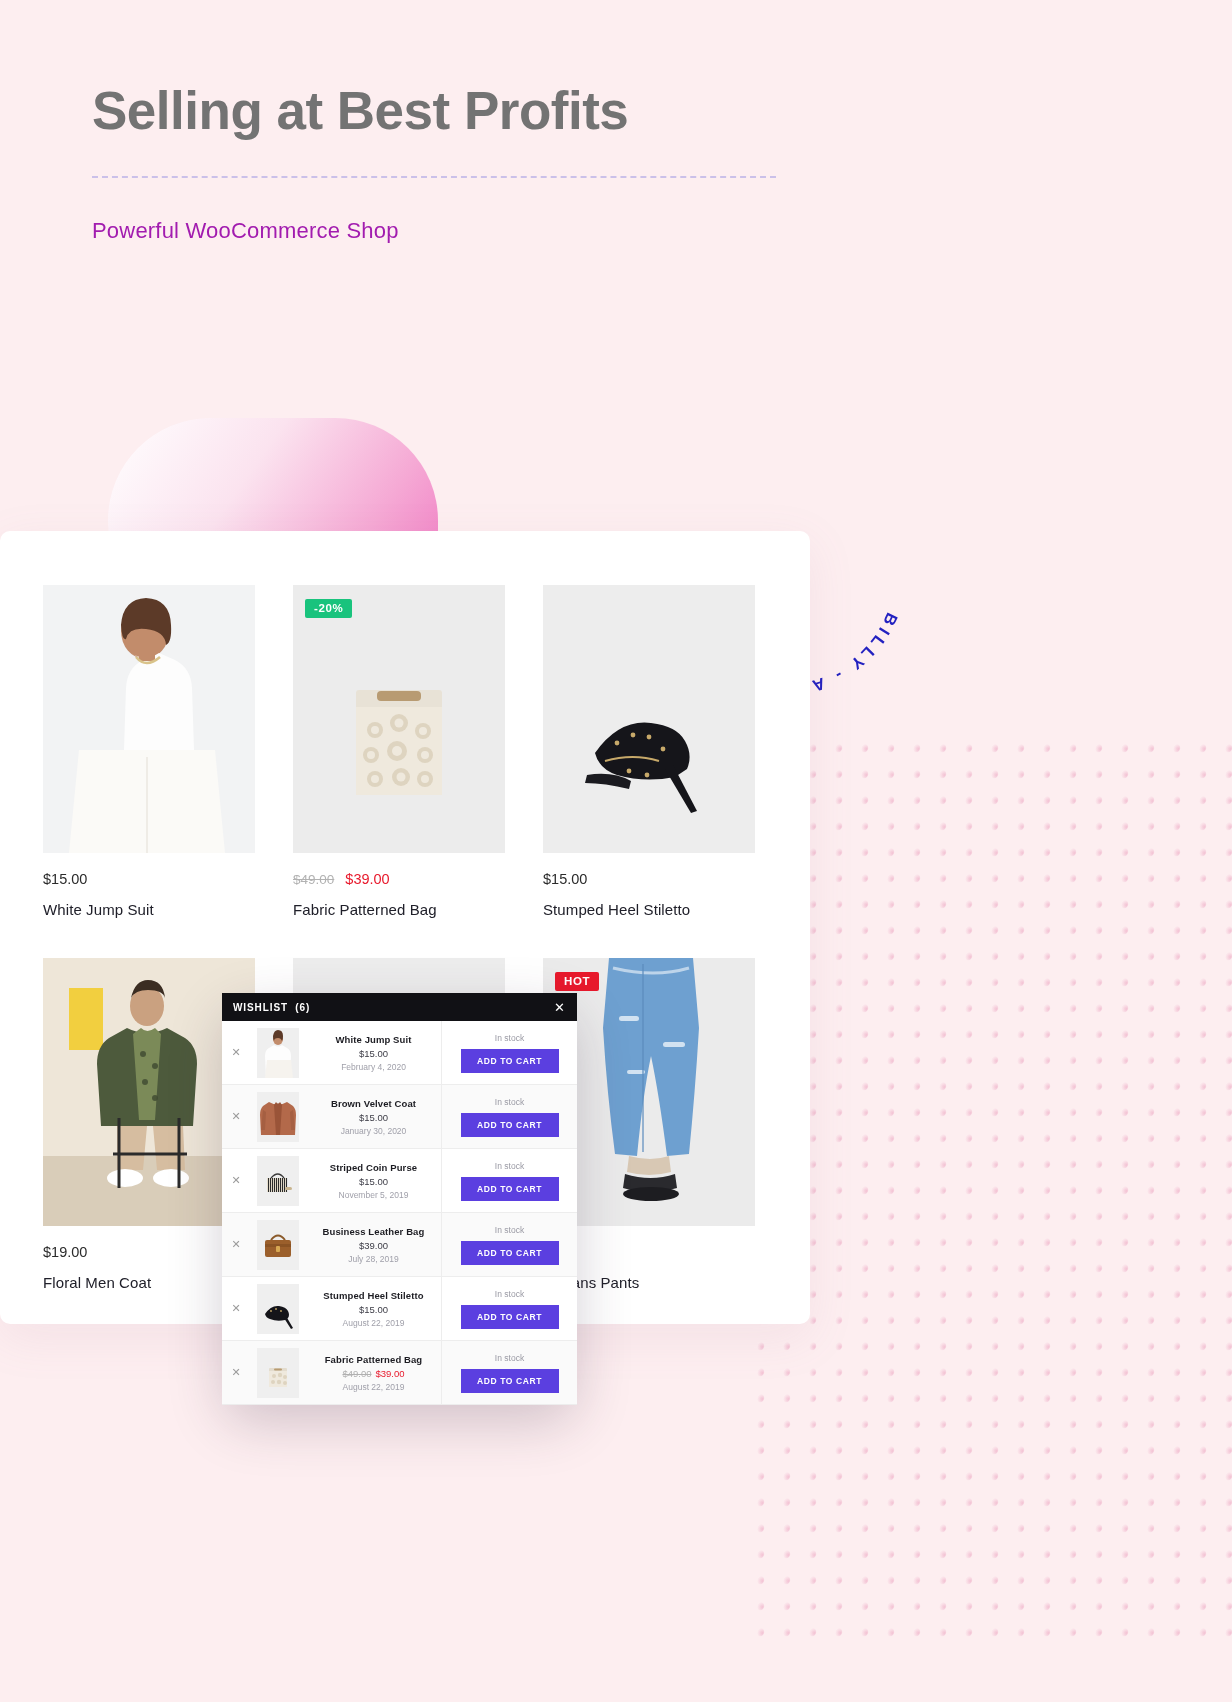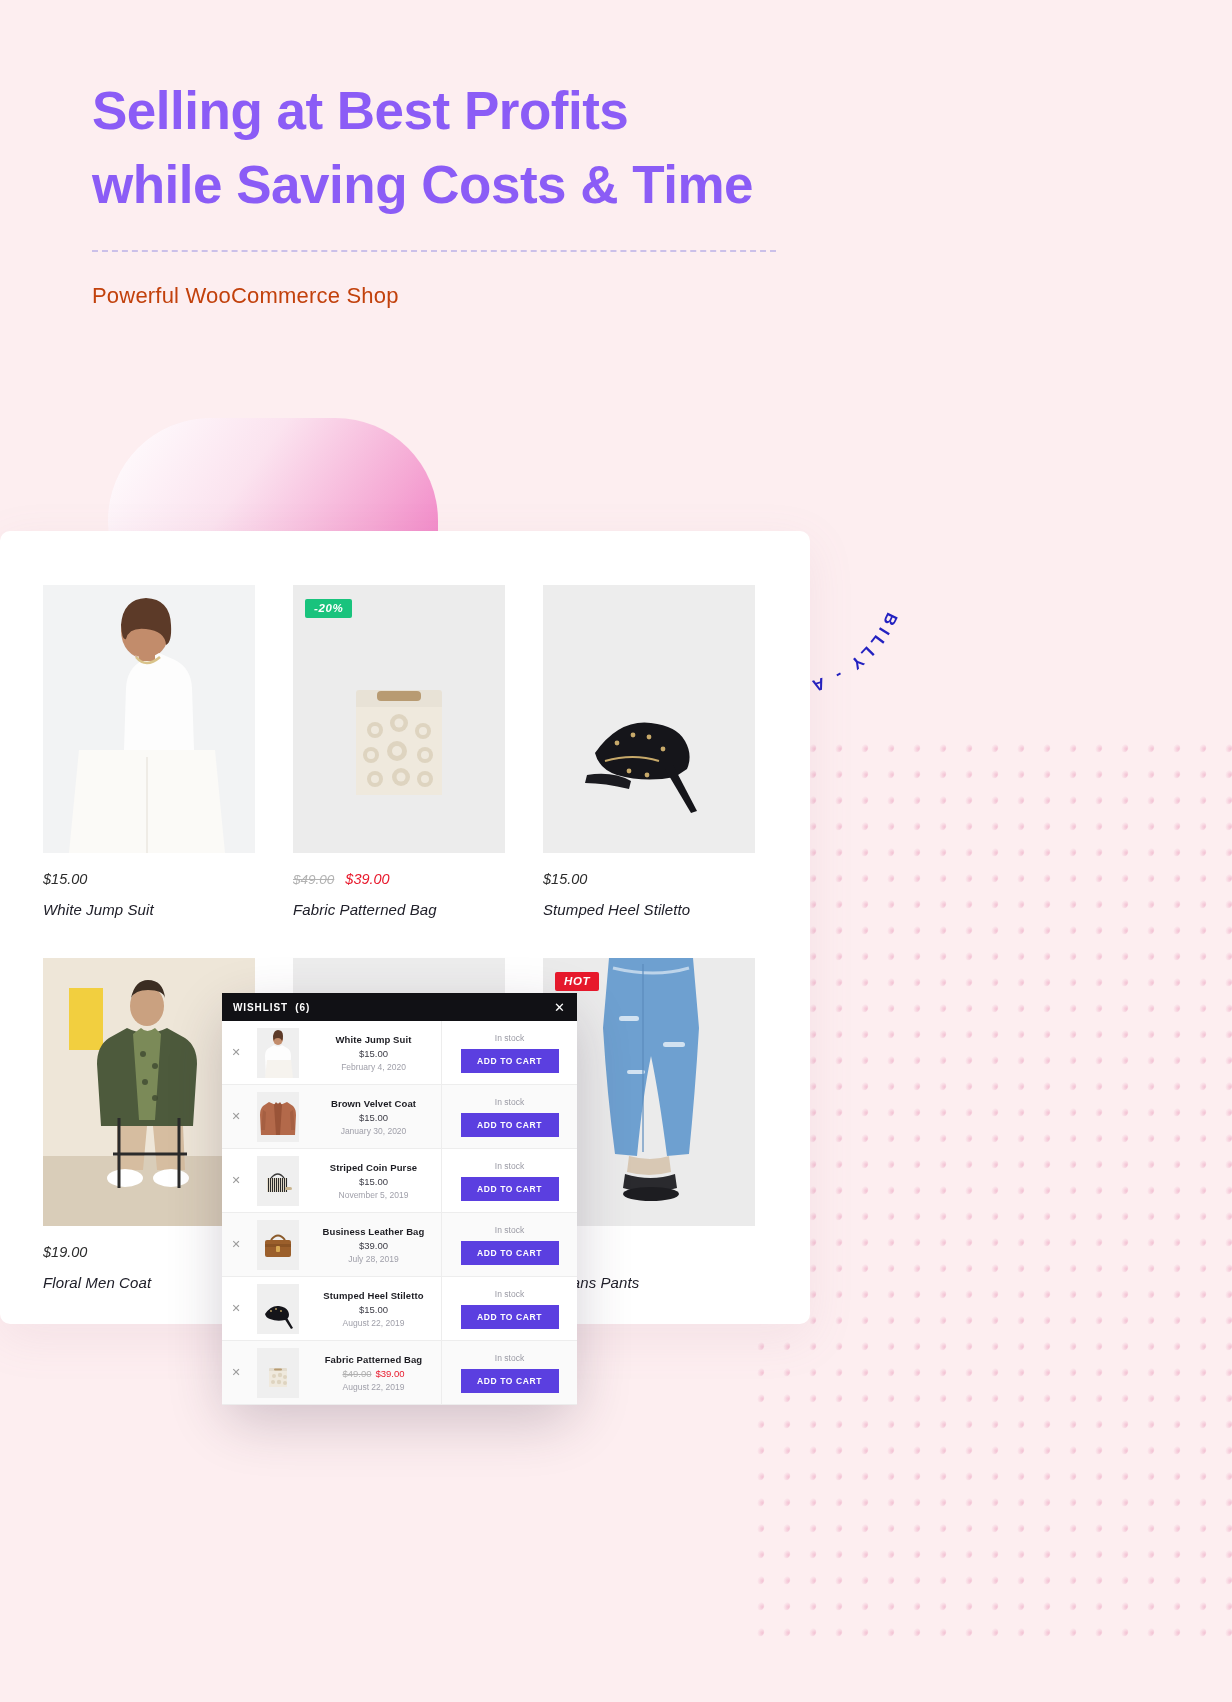--- a/index.html
+++ b/index.html
@@ -28,40 +28,40 @@
   }
   .bg-dots svg { display: block; }
 
   
   .hero {
     position: absolute;
     left: 92px; top: 74px;
     width: 760px;
   }
   .hero h1 {
-    color: #8b5cf6;
+    color: #737373;
     font-size: 53px;
     line-height: 74px;
     font-weight: 700;
     letter-spacing: -0.5px;
     white-space: nowrap;
   }
   .hero h1 .line2 { display: block; }
   .hero h1 .accent { font-weight: 700; }
   .hero-divider {
     margin-top: 28px;
     width: 684px;
     height: 0;
     border-top: 2px dashed #c3b8e8;
     opacity: .85;
   }
   .hero-sub {
-    margin-top: 31px;
+    margin-top: 40px;
     font-size: 22px;
-    color: #c2410c;
+    color: #a21caf;
     letter-spacing: .2px;
   }
 
   
   .stamp {
     position: absolute;
     left: 628px; top: 418px;
     width: 300px; height: 300px;
   }
   .stamp svg { overflow: visible; }
@@ -84,21 +84,21 @@
   }
   .product-grid {
     position: absolute;
     left: 43px; top: 54px;
     width: 716px;
     display: grid;
     grid-template-columns: repeat(3, 212px);
     column-gap: 38px;
     row-gap: 0;
   }
-  .product { width: 253px; font-style: italic; }
+  .product { width: 253px; }
   .product .thumb {
     position: relative;
     width: 212px; height: 268px;
     background: #eeeeee;
     overflow: hidden;
   }
   .product .thumb .art { position: absolute; inset: 0; }
   .badge {
     position: absolute;
     left: 12px; top: 14px;
@@ -256,24 +256,20 @@
         <circle cx="8" cy="8" r="4.2" fill="url(#dotfade)"></circle>
       </pattern>
     </defs>
     <rect width="520" height="900" fill="url(#dots)"></rect>
   </svg>
 </div>
 
 <div class="hero">
   <h1>
     <span>Selling at Best Profits</span>
-    <span class="line2">
-      <span>while Saving</span>
-      <span class="accent">Costs &amp; Time</span>
-    </span>
   </h1>
   <div class="hero-divider"></div>
   <div class="hero-sub">Powerful WooCommerce Shop</div>
 </div>
 
 <div class="stamp">
   <svg width="300" height="300" viewBox="0 0 300 300">
     <defs>
       <path id="stampcircle" d="M 150,150 m -118,0 a 118,118 0 1,1 236,0 a 118,118 0 1,1 -236,0"></path>
     </defs>

